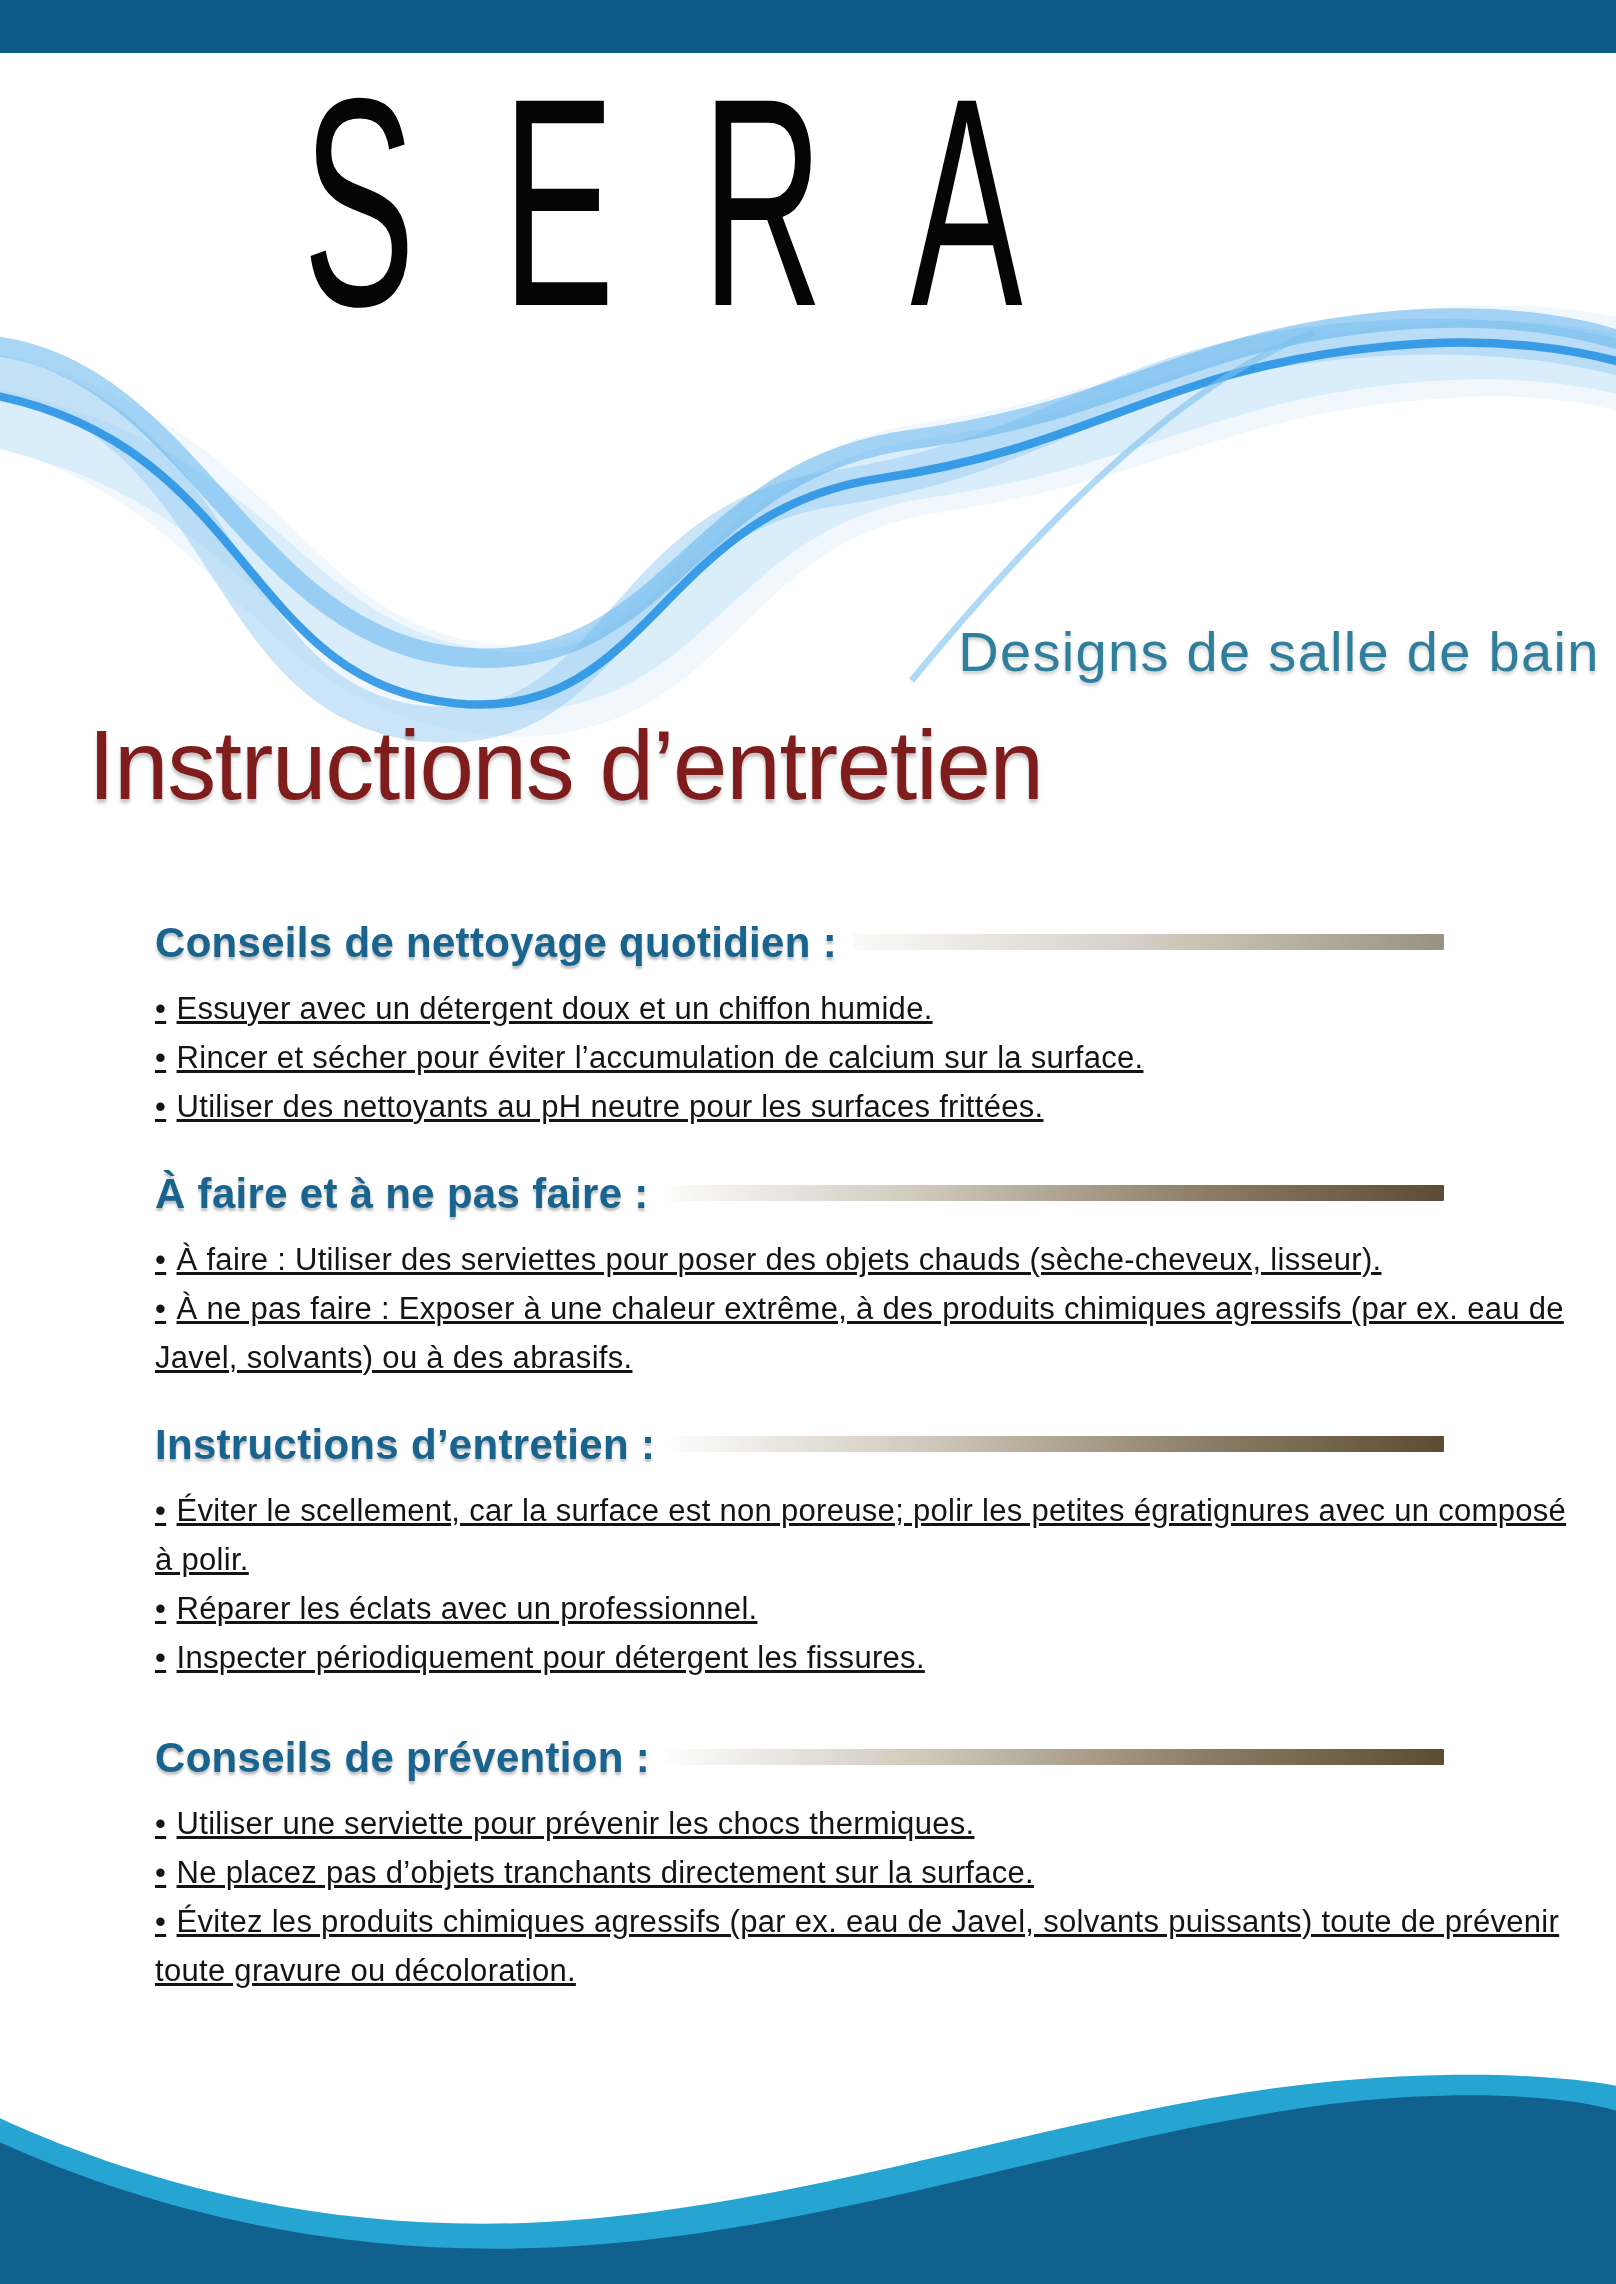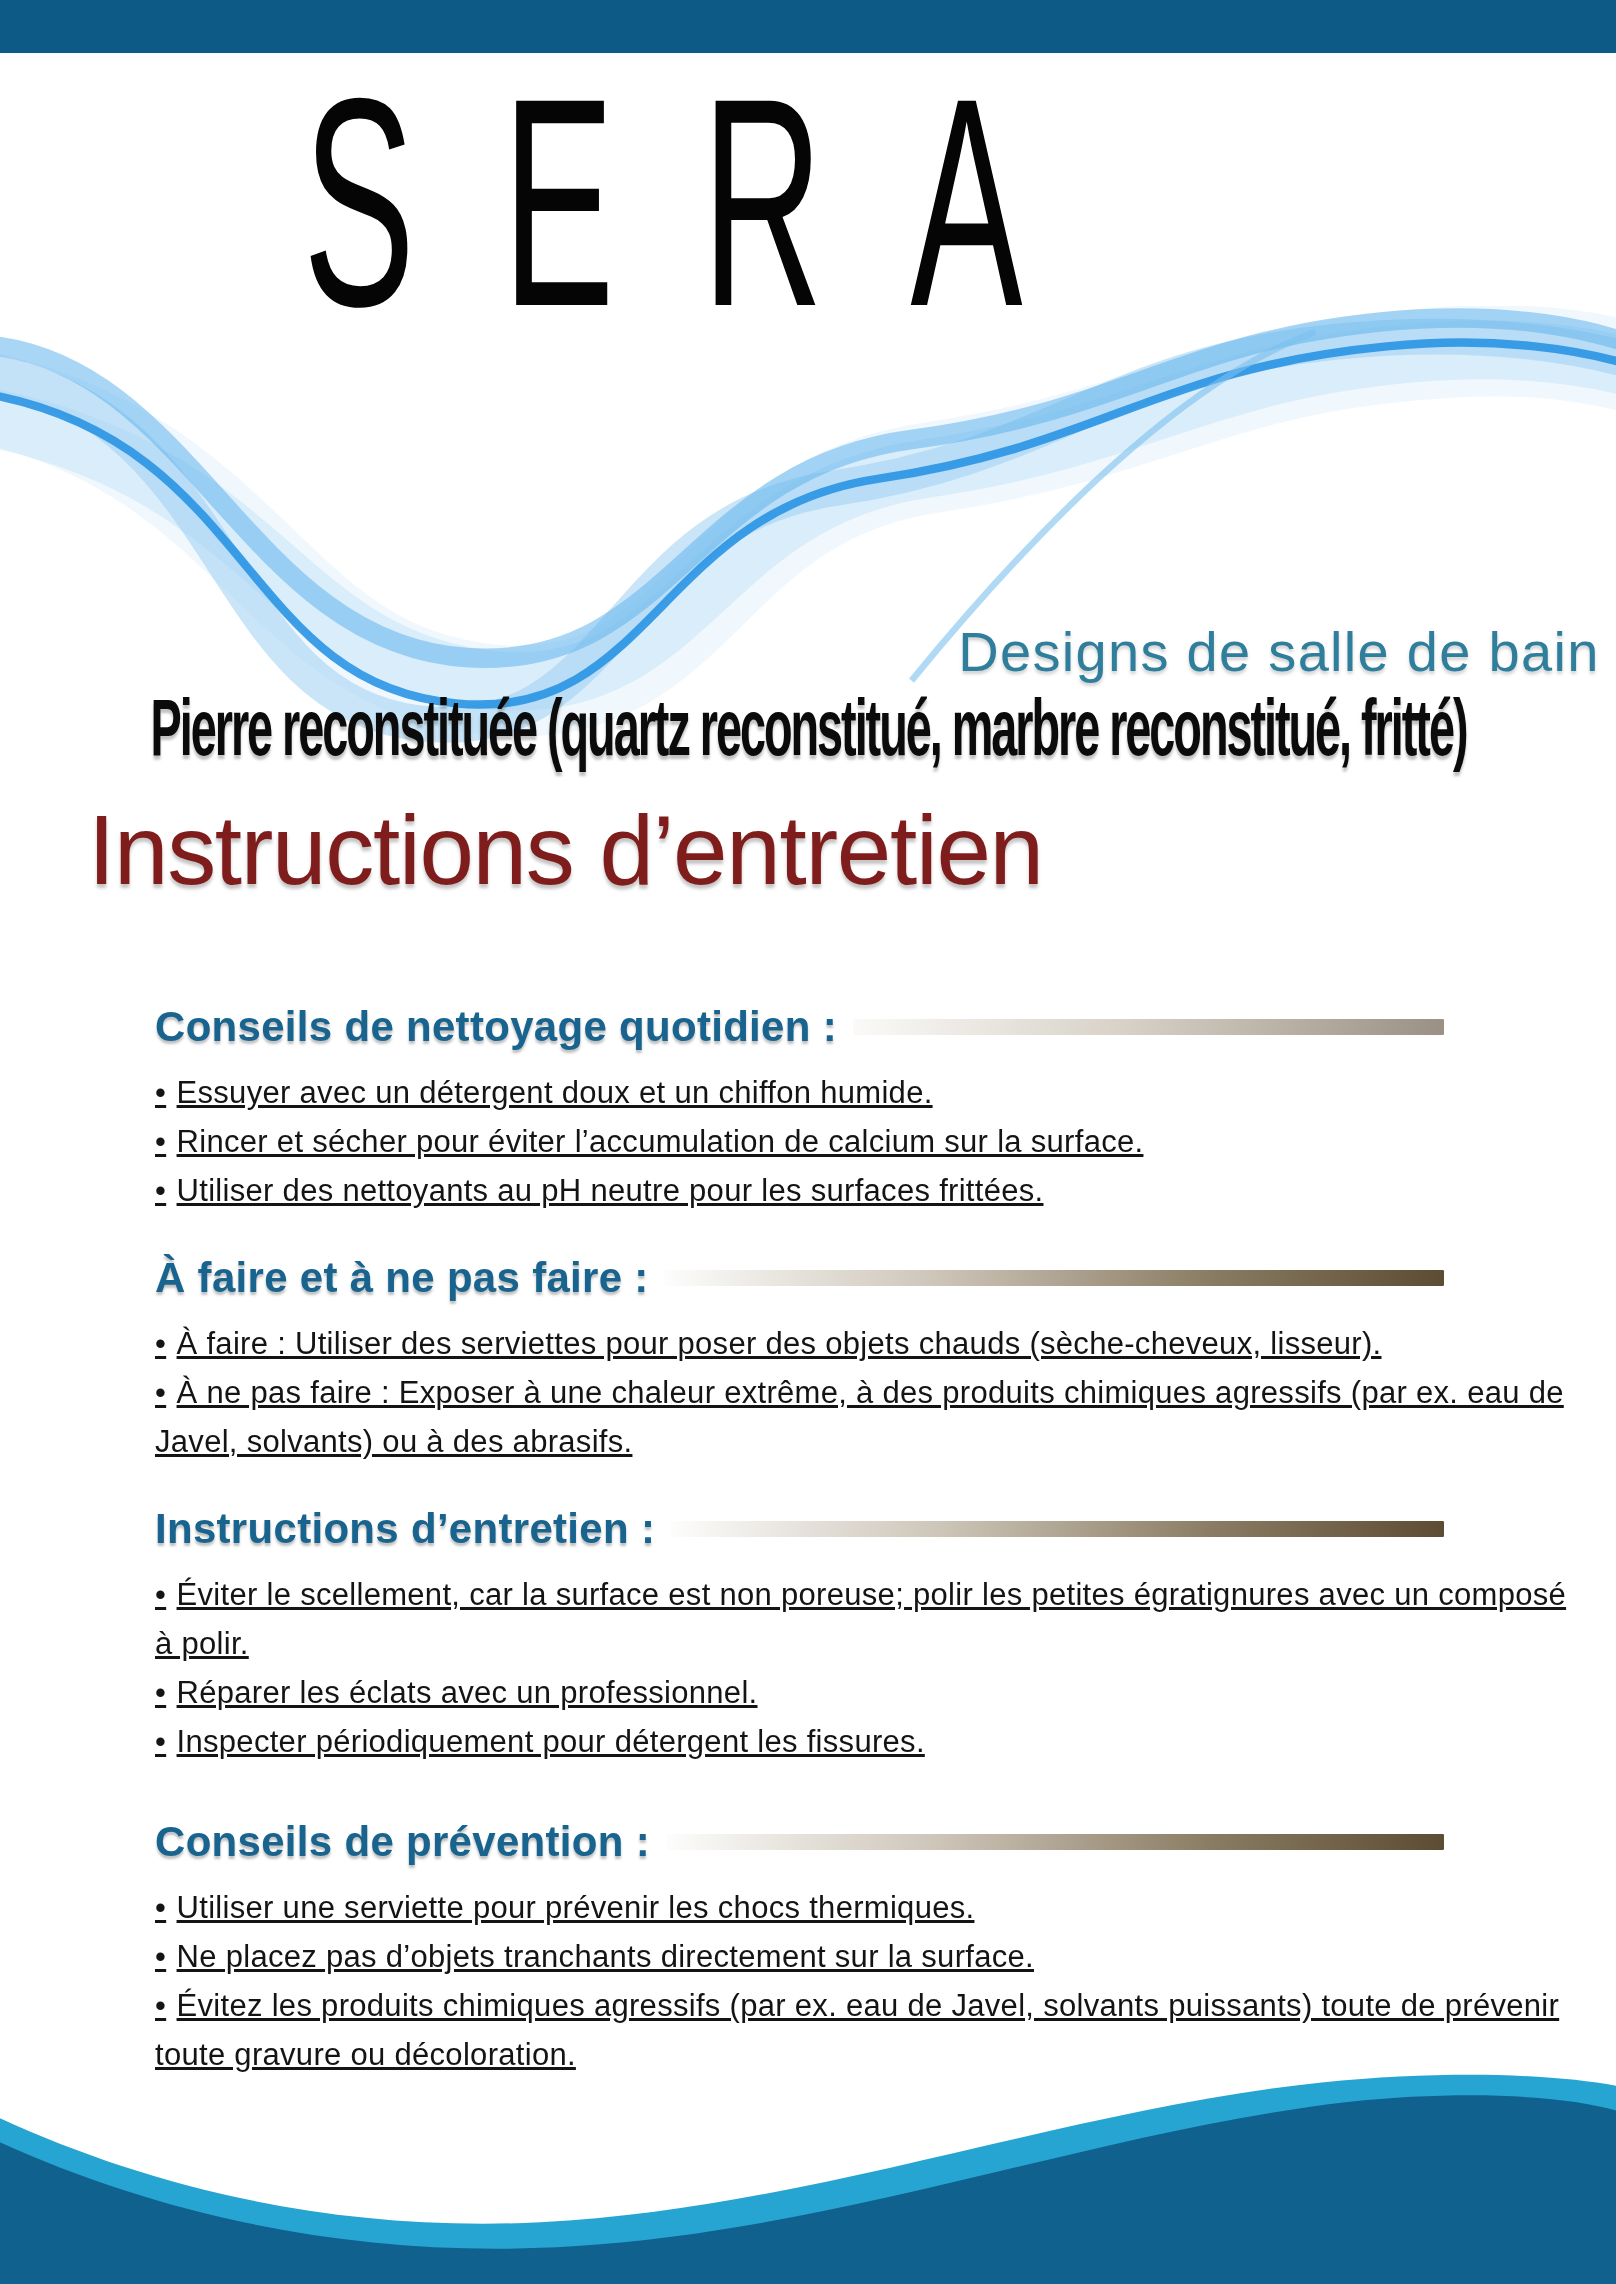--- a/index.html
+++ b/index.html
@@ -102,23 +102,20 @@
   <path d="M -20,100 C 360,170 330,600 640,640 C 950,680 940,330 1280,280 C 1620,230 1700,90 2050,55 C 2250,35 2400,55 2510,85" fill="none" stroke="#9fd0f2" stroke-width="55" opacity="0.55"></path>
   <path d="M -20,60 C 300,90 380,520 720,540 C 1030,558 1060,250 1400,205 C 1740,160 1830,40 2180,20 C 2330,12 2440,35 2510,60" fill="none" stroke="#63b4ec" stroke-width="30" opacity="0.55"></path>
   <path d="M -20,135 C 390,210 370,580 700,610 C 1000,640 1010,315 1350,265 C 1690,215 1780,95 2130,62 C 2300,45 2430,68 2510,92" fill="none" stroke="#2a93e4" stroke-width="13" opacity="0.9"></path>
   <path d="M 2020,40 C 1800,120 1560,380 1400,575" fill="none" stroke="#7cc0ef" stroke-width="10" opacity="0.6"></path>
 </svg>
 
 <div class="tagline">Designs de salle de bain</div>
 
 <div class="content">
 
-  <div class="product-row">
-    <div class="product-line">Pierre reconstituée (quartz reconstitué, marbre reconstitué, fritté)</div>
-  </div>
 
   <h1 class="main-title">Instructions d’entretien</h1>
 
   <div class="sections">
 
     <div class="section first">
       <div class="heading-row">
         <div class="section-heading">Conseils de nettoyage quotidien :</div>
         <div class="bar bar-light"></div>
       </div>

